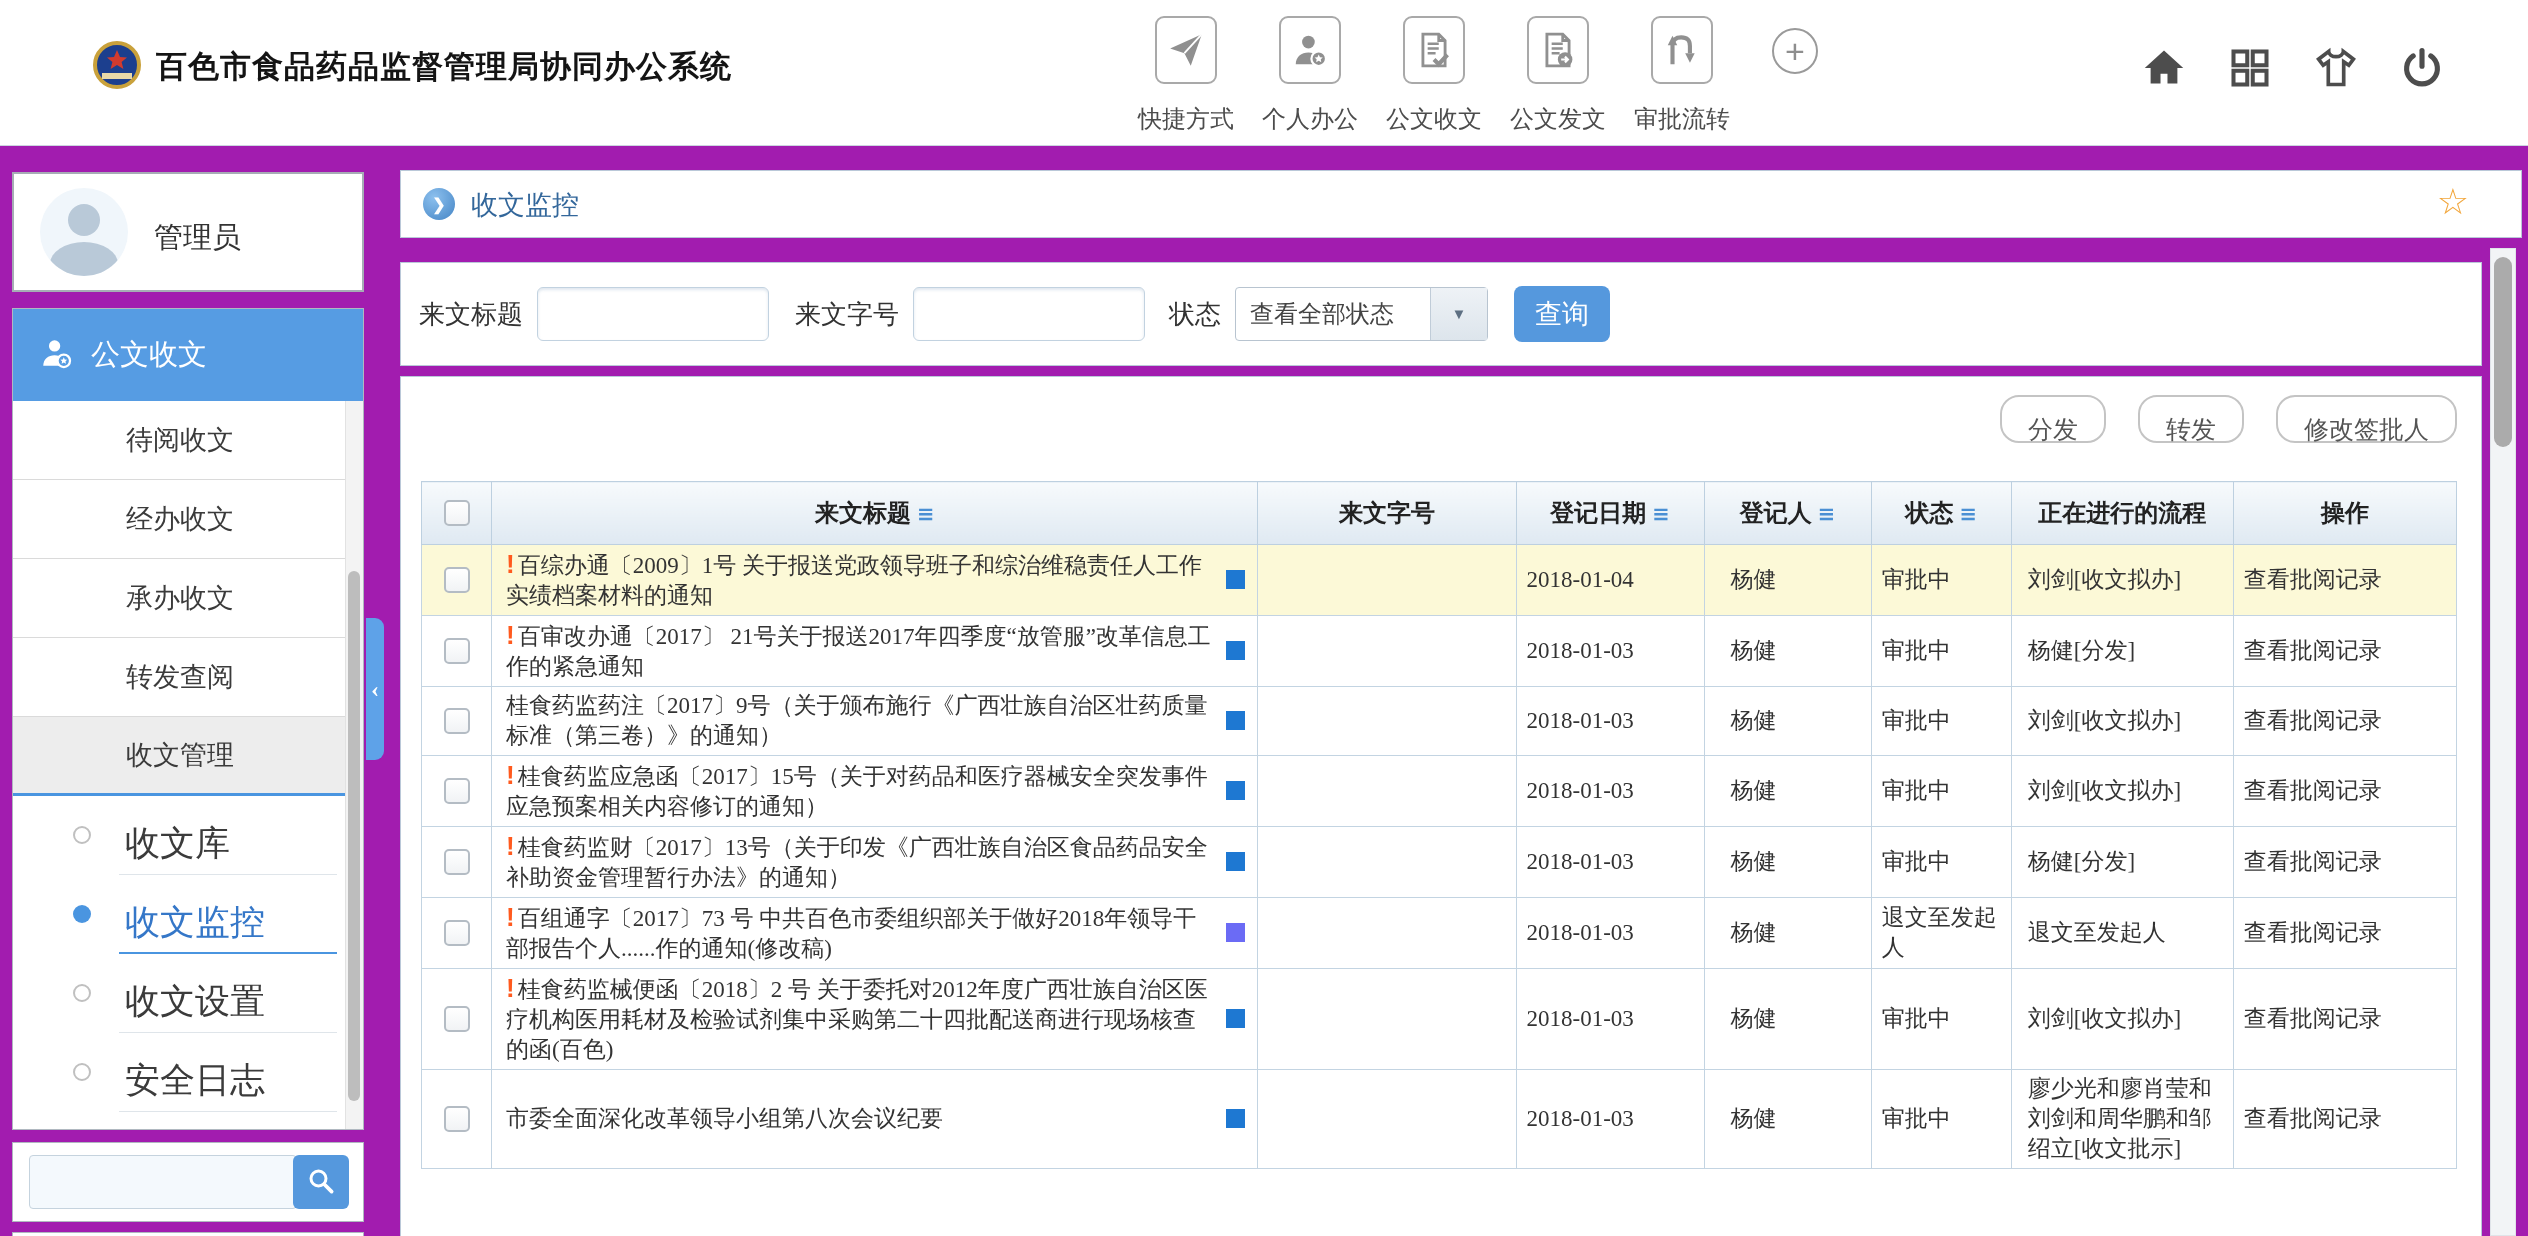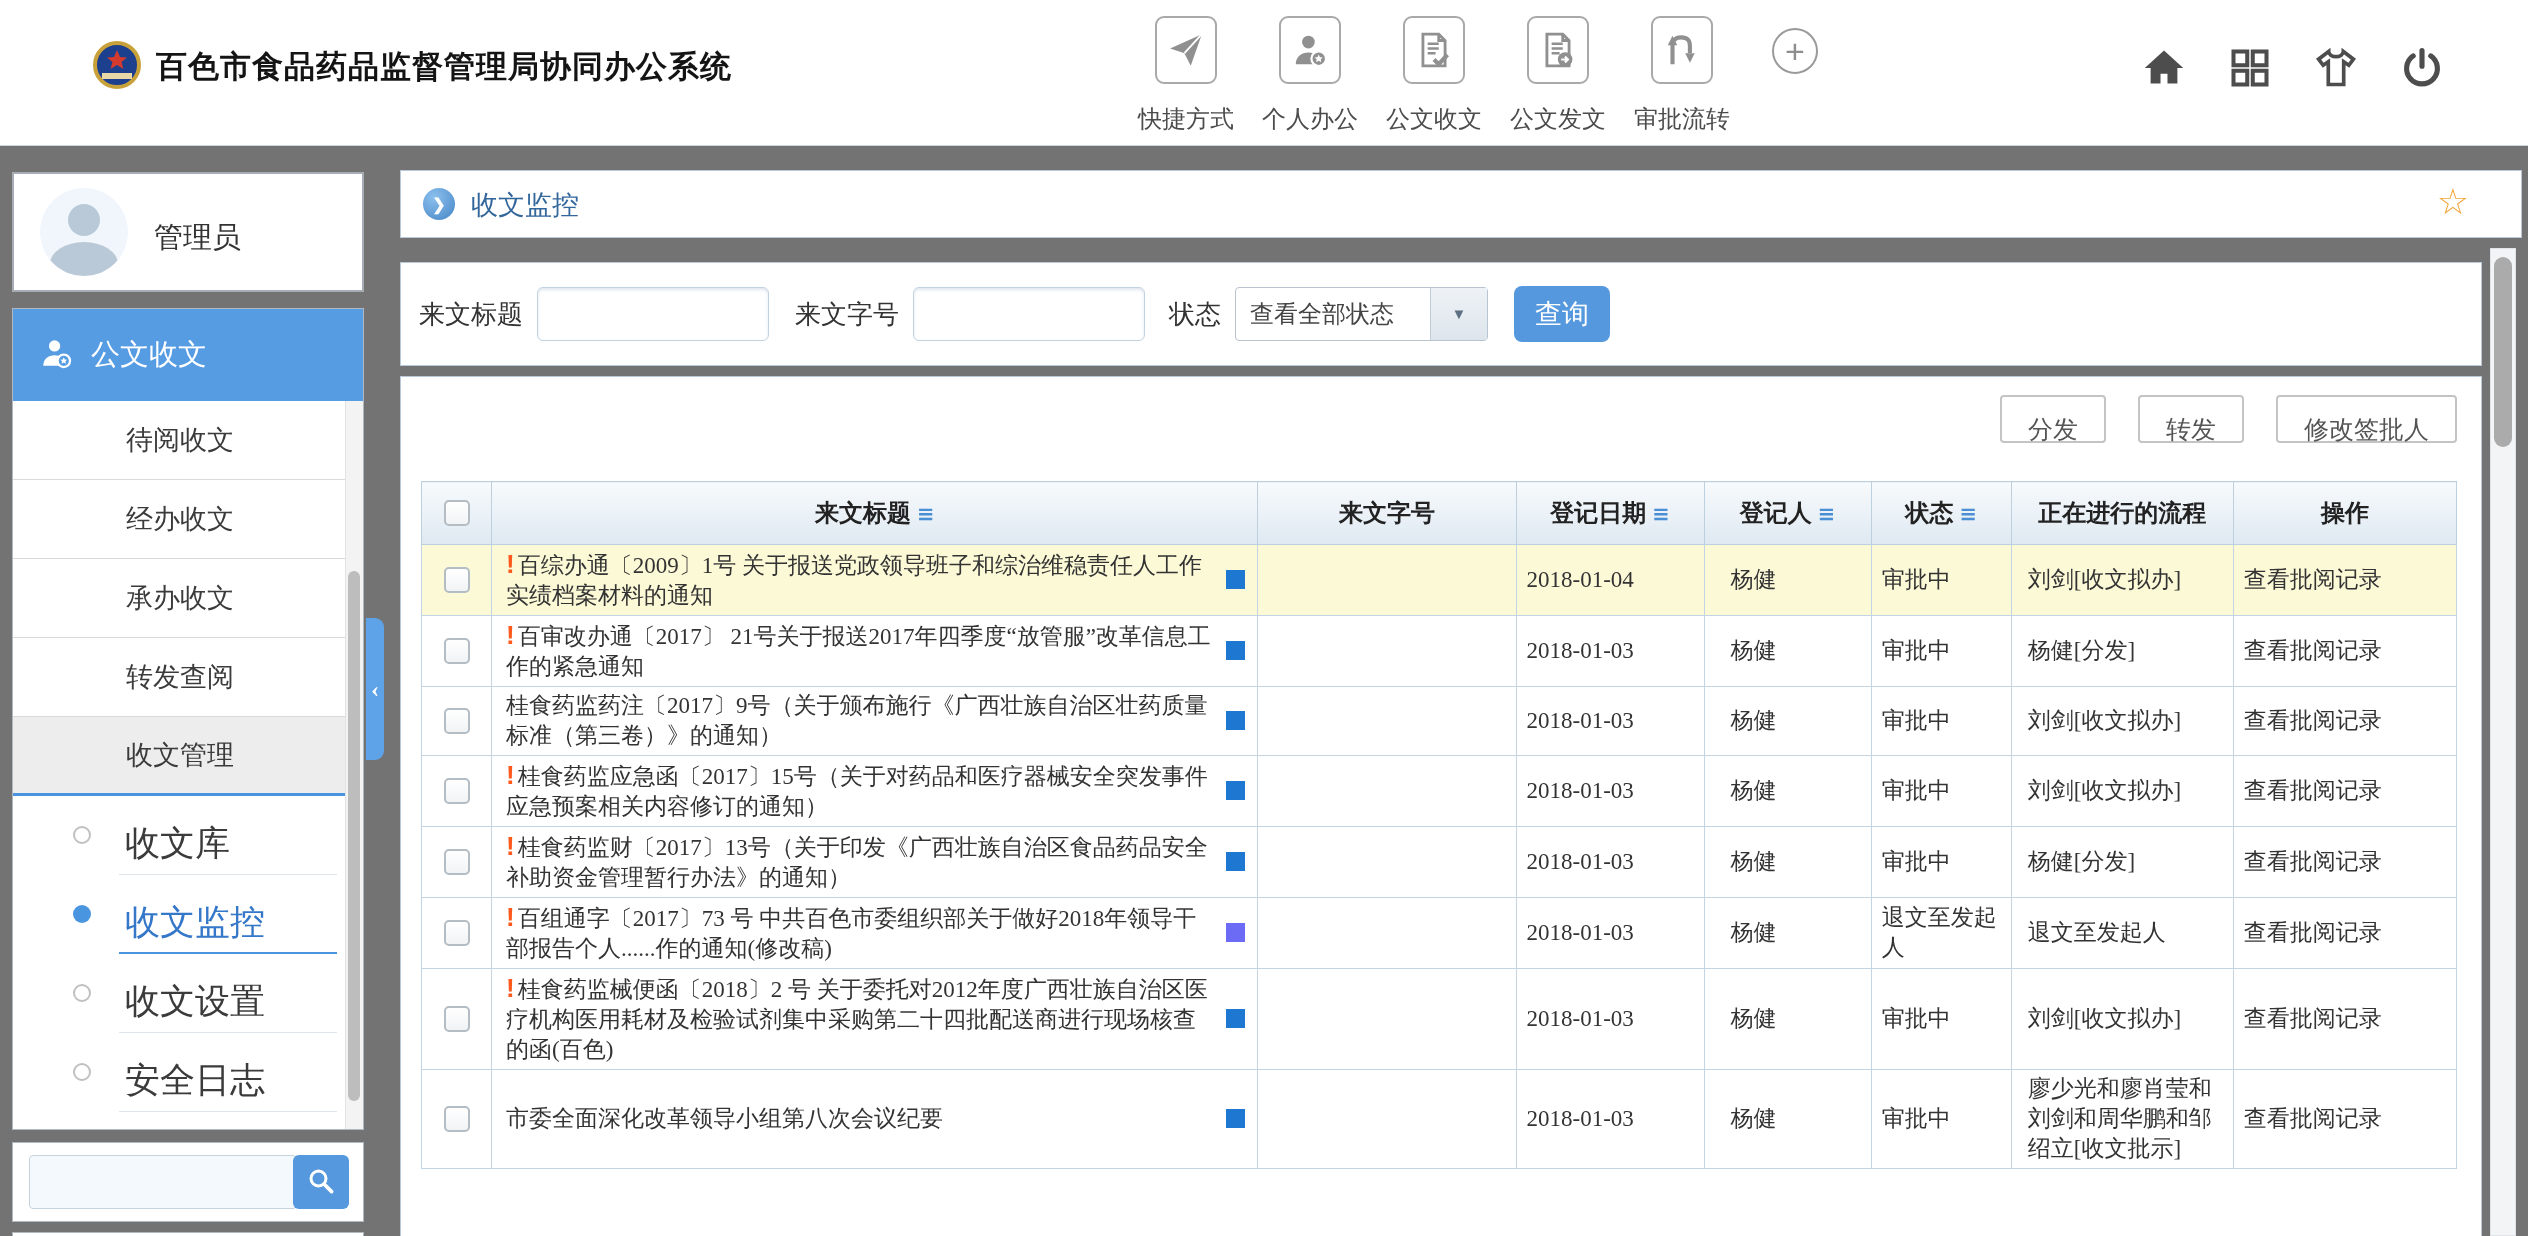--- a/index.html
+++ b/index.html
@@ -1,16 +1,16 @@
 <!DOCTYPE html>
 <html style="--accent_blue: #5598dd; --sidebar_header_blue: #569ce3; --link_blue: #33679b; --urgent_orange: #ff5a1e; --row_highlight: #fcf9d7; --star_gold: #f2a63b;"><head>
 <meta charset="utf-8">
 <style>
   html,body{margin:0;padding:0;background:#d9e4f0;}
-  .screen{position:relative;width:2528px;height:1236px;overflow:hidden;background:#737373;
+  .screen{position:relative;width:2528px;height:1236px;overflow:hidden;background:#a21caf;
           font-family:"Liberation Serif",serif;color:#333;}
   
   .header{position:absolute;left:0;top:0;width:2528px;height:145px;background:#fff;border-bottom:1px solid #ccd5df;}
   .brand{position:absolute;left:92px;top:40px;display:flex;align-items:center;gap:14px;}
   .app-title{font-family:"Liberation Sans",sans-serif;font-weight:bold;font-size:31px;color:#141414;letter-spacing:1px;}
   .toolbar{position:absolute;left:1138px;top:16px;display:flex;align-items:flex-start;}
   .tool{display:flex;flex-direction:column;align-items:center;margin-right:28px;cursor:pointer;gap:10px;}
   .tool-box{width:58px;height:64px;border:2px solid #a9a9a9;border-radius:9px;display:flex;align-items:center;justify-content:center;background:#fff;}
   .tool-label{margin-top:9px;font-size:24px;color:#4c4c4c;white-space:nowrap;}
   .plus-btn{width:42px;height:42px;border:2px solid #9a9a9a;border-radius:50%;margin:12px 0 0 14px;
@@ -61,21 +61,21 @@
            box-shadow:inset 0 2px 3px rgba(130,160,190,.25);font-size:24px;padding:0 12px;font-family:"Liberation Serif",serif;}
   .f-select{width:253px;height:54px;border:1px solid #b8c4d0;border-radius:4px;box-sizing:border-box;margin-left:14px;position:relative;
             display:flex;align-items:center;background:#fff;cursor:pointer;}
   .f-select .sel-text{font-size:24px;color:#444;margin-left:14px;}
   .f-select .sel-arrow{position:absolute;right:0;top:0;width:56px;height:100%;border-left:1px solid #c0ccd8;
             background:linear-gradient(#eef2f6,#dde5ec);display:flex;align-items:center;justify-content:center;color:#5d6f82;font-size:15px;}
   .f-select .sel-arrow::before{content:"▼";}
   .query-btn{width:96px;height:56px;margin-left:26px;background:var(--accent_blue);color:#fff;border:none;border-radius:8px;font-size:27px;cursor:pointer;font-family:"Liberation Serif",serif;}
   .main-panel{position:absolute;left:400px;top:376px;width:2082px;height:880px;background:#fff;border:1px solid #bac8d8;box-sizing:border-box;}
   .actions{position:absolute;right:24px;top:18px;display:flex;gap:32px;}
-  .act-btn{height:48px;padding:16px 26px;background:#fff;border:2px solid #c4c4c4;border-radius:4px;color:#555;font-size:25px;cursor:pointer;font-family:"Liberation Serif",serif;}
+  .act-btn{height:48px;padding:16px 26px;background:#fff;border:2px solid #c4c4c4;border-radius:19px;color:#555;font-size:25px;cursor:pointer;font-family:"Liberation Serif",serif;}
   
   .doc-table{position:absolute;left:20px;top:104px;width:2036px;border-collapse:collapse;table-layout:fixed;}
   .doc-table th{height:60px;background:linear-gradient(#f7fafc,#dfe9f2);border:1px solid #bdd0e0;font-size:24px;font-weight:bold;color:#222;}
   .doc-table td{border:1px solid #c3d4e2;font-size:23px;line-height:30px;color:#333;padding:4px 10px;vertical-align:middle;background:#fff;}
   .doc-table tr.highlighted td{background:var(--row_highlight);}
   .sort-ic{display:none;color:#4a8fd4;font-size:21px;margin-left:6px;cursor:pointer;font-family:"DejaVu Sans",sans-serif;}
   .sort-ic.show{display:inline;}
   .sort-ic::before{content:"≡";}
   .cb{width:22px;height:22px;border:2px solid #b4bcc4;border-radius:5px;background:linear-gradient(#fff,#f1f3f5);margin:0 auto;cursor:pointer;}
   td.c-title{text-align:left;padding:4px 44px 4px 14px;position:relative;cursor:pointer;}

